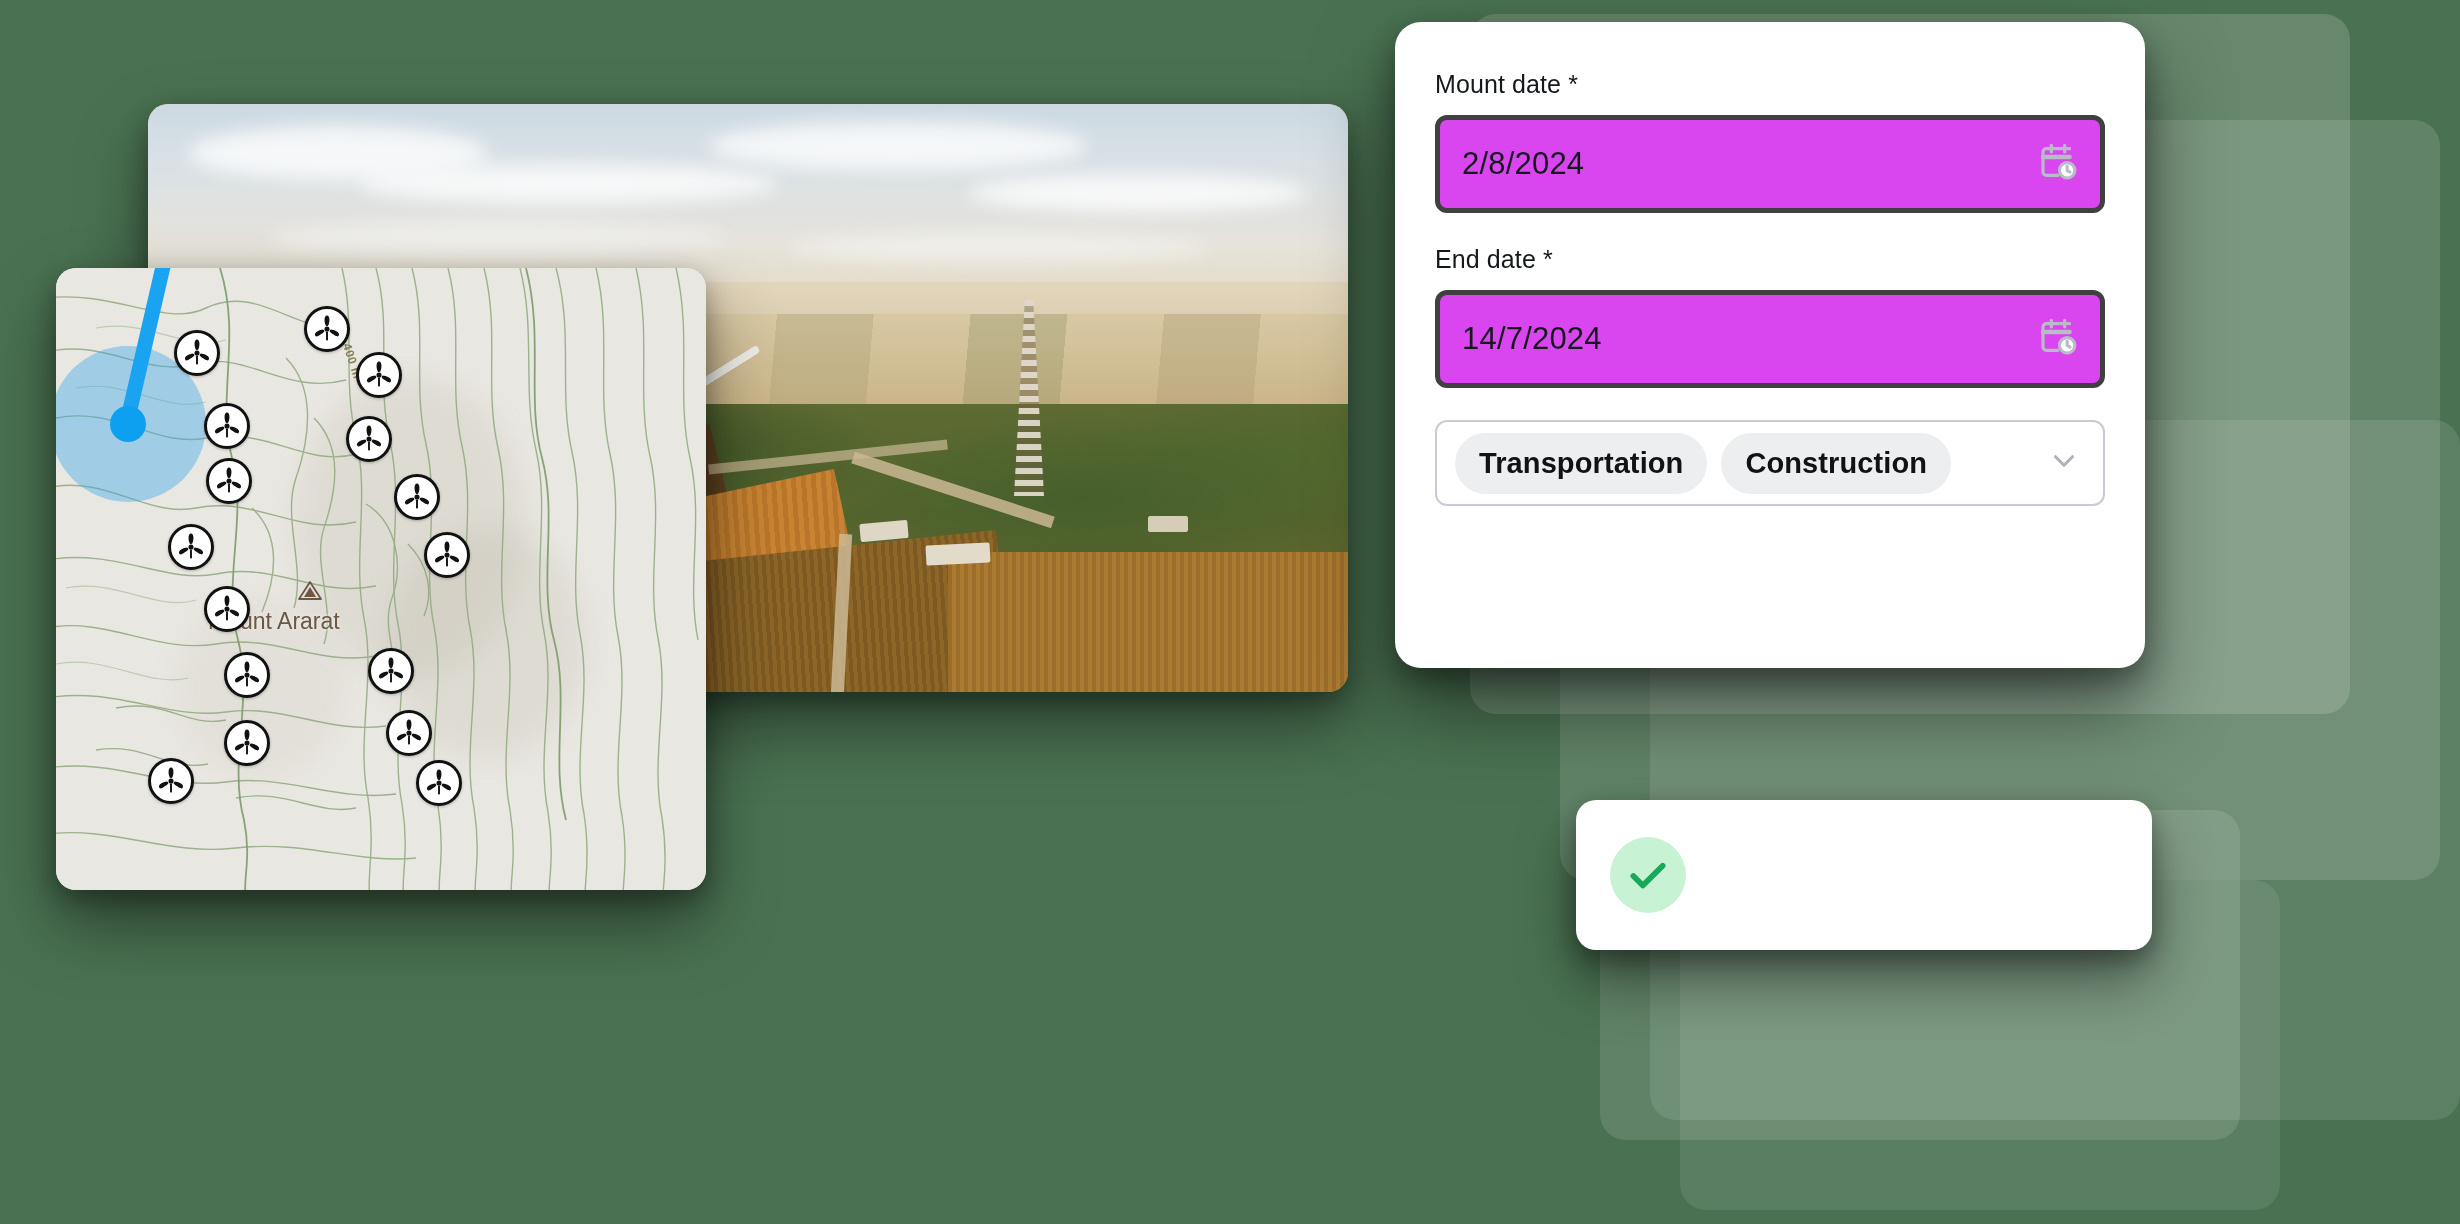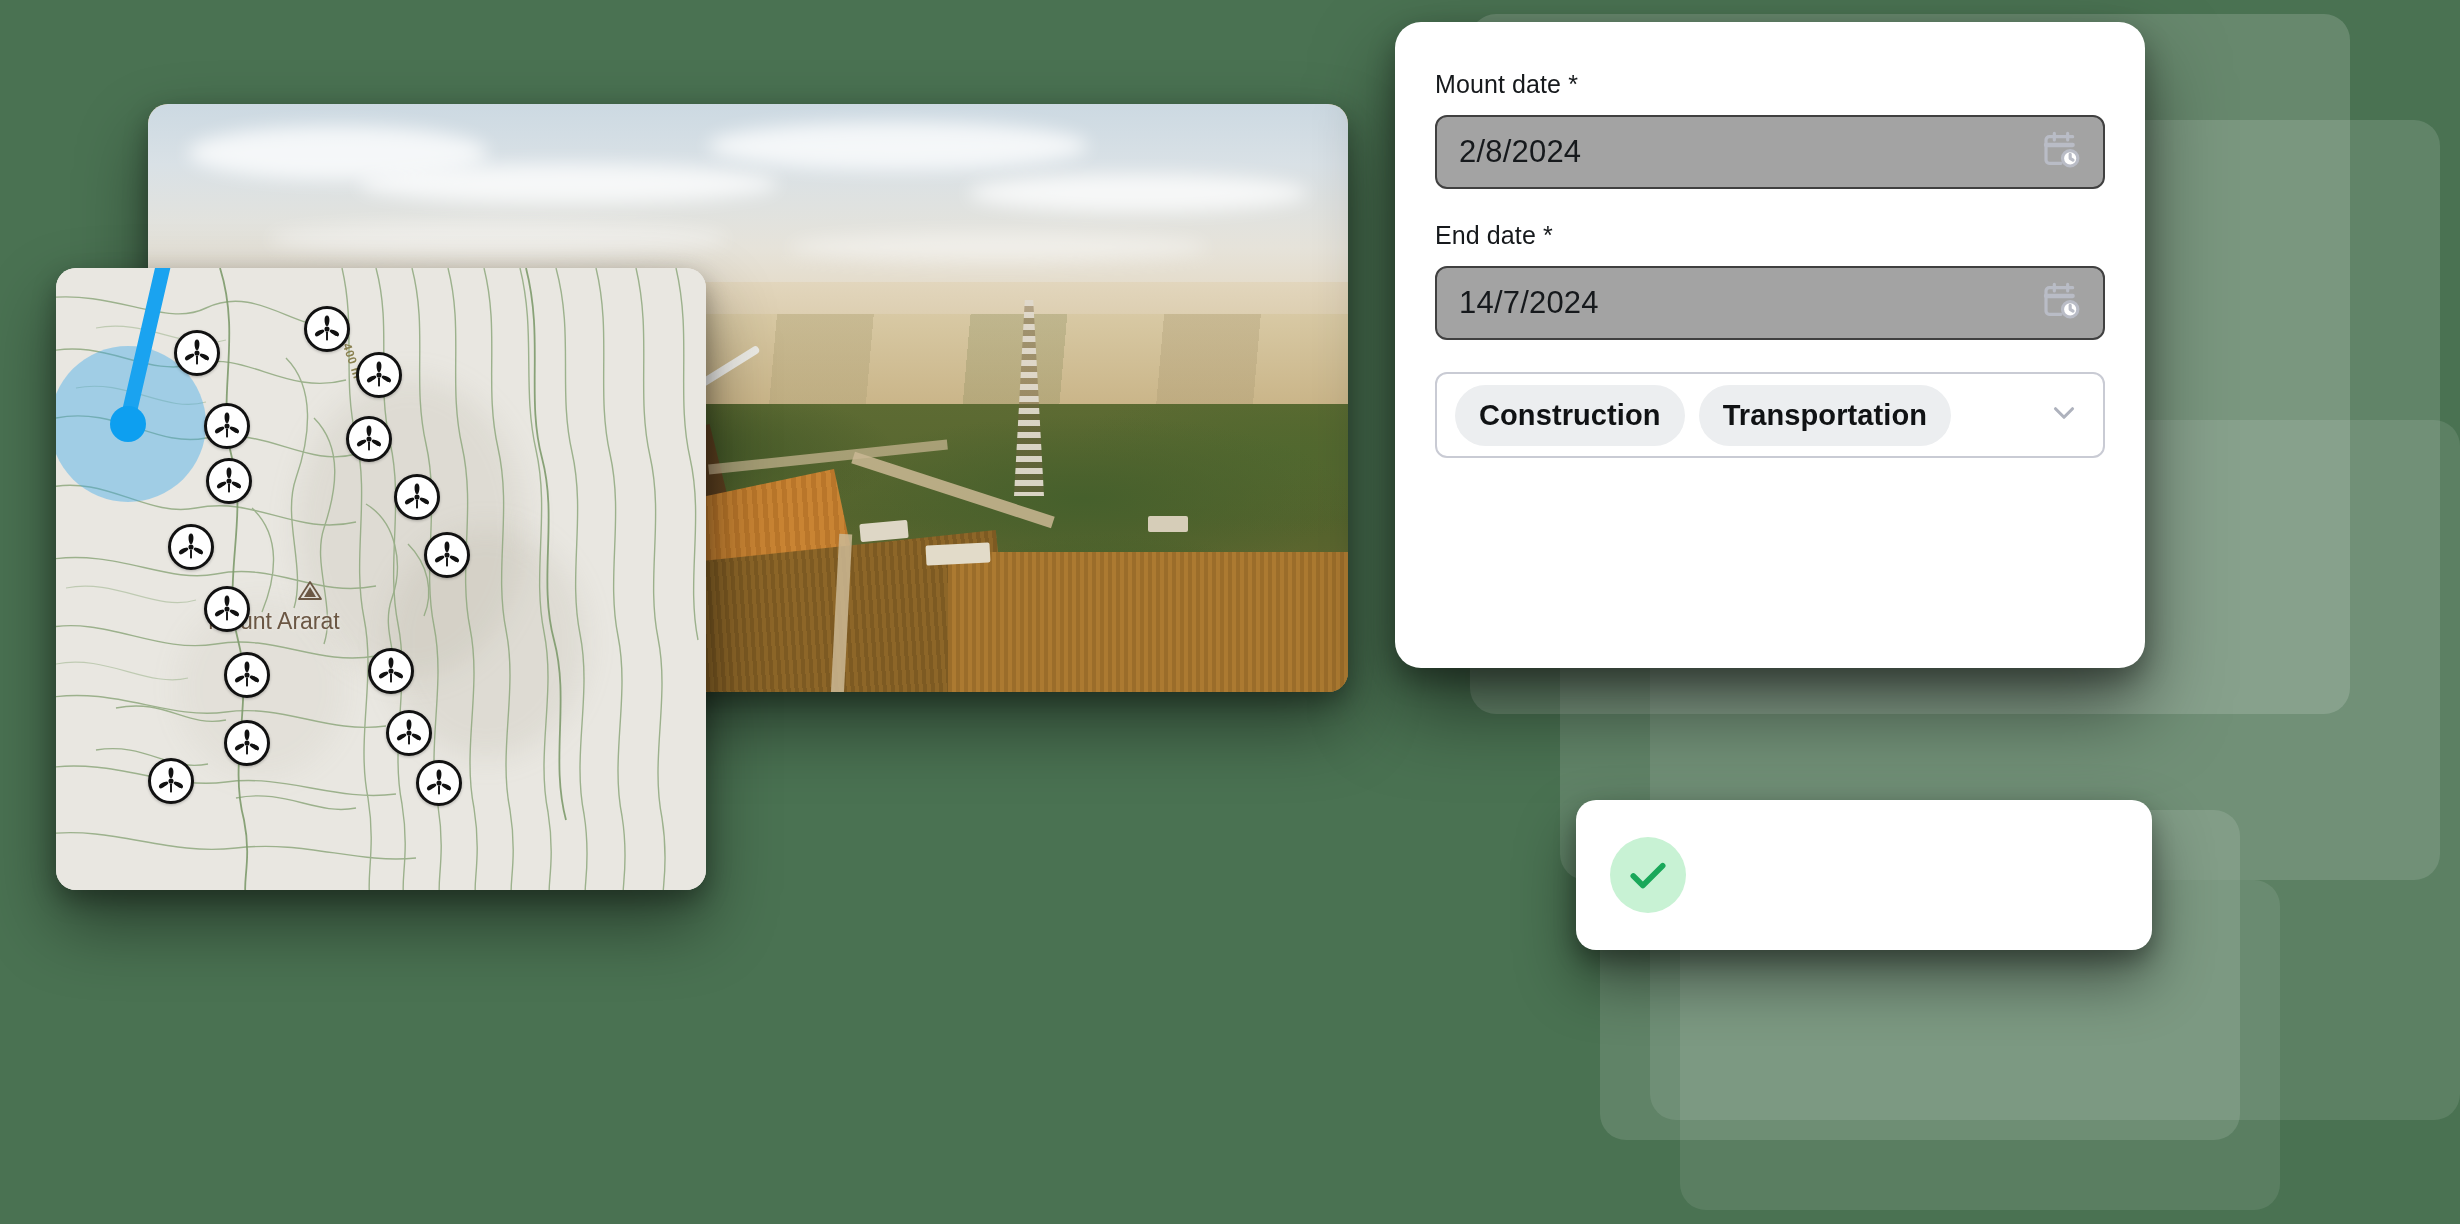--- a/index.html
+++ b/index.html
@@ -156,23 +156,23 @@
   .form-card {
     position:absolute; left:1395px; top:22px; width:750px; height:646px;
     background:#fff; border-radius:26px;
     box-shadow:0 40px 80px rgba(0,0,0,.5), 0 12px 28px rgba(0,0,0,.32);
     padding:48px 40px 0 40px;
   }
   .field-label {
     font-size:25px; color:#16191c; margin-bottom:16px; letter-spacing:.1px;
   }
   .input-box {
-    height:74px; border:2px solid #404040; border-radius:12px;
+    height:98px; border:5px solid #404040; border-radius:12px;
     display:flex; align-items:center; padding:0 22px;
-    background:#a3a3a3; margin-bottom:32px;
+    background:#d946ef; margin-bottom:32px;
   }
   .input-val { font-size:31px; color:#16191c; flex:1; letter-spacing:.2px; }
   .cal-icon { flex:0 0 auto; }
   .select-box {
     min-height:86px; border:2px solid #c9cbd4; border-radius:12px;
     display:flex; align-items:center; padding:0 18px; gap:14px; background:#fff;
   }
   .chip {
     background:#eceef0; border-radius:999px;
     padding:14px 24px; font-size:29px; font-weight:700; color:#101214;
@@ -530,22 +530,22 @@
           <path d="M19 4H5a2 2 0 0 0-2 2v12a2 2 0 0 0 2 2h7"></path>
           <path d="M3 9h16" stroke-width="2.6"></path>
           <path d="M8 2v4M16 2v4"></path>
           <circle cx="17.5" cy="17" r="4.6" fill="#fff"></circle>
           <path d="M17.5 14.6V17l1.7 1.1"></path>
         </svg>
       </span>
     </div>
 
     <div class="select-box">
+      <span class="chip">Transportation</span>
       <span class="chip">Construction</span>
-      <span class="chip">Transportation</span>
       <span class="chev">
         <svg width="34" height="34" viewBox="0 0 24 24" fill="none" stroke="#aeb2bd" stroke-width="2.2" stroke-linecap="round" stroke-linejoin="round">
           <path d="M6 9l6 6 6-6"></path>
         </svg>
       </span>
     </div>
   </div>
 
   <div class="toast">
     <div class="toast-icon">

